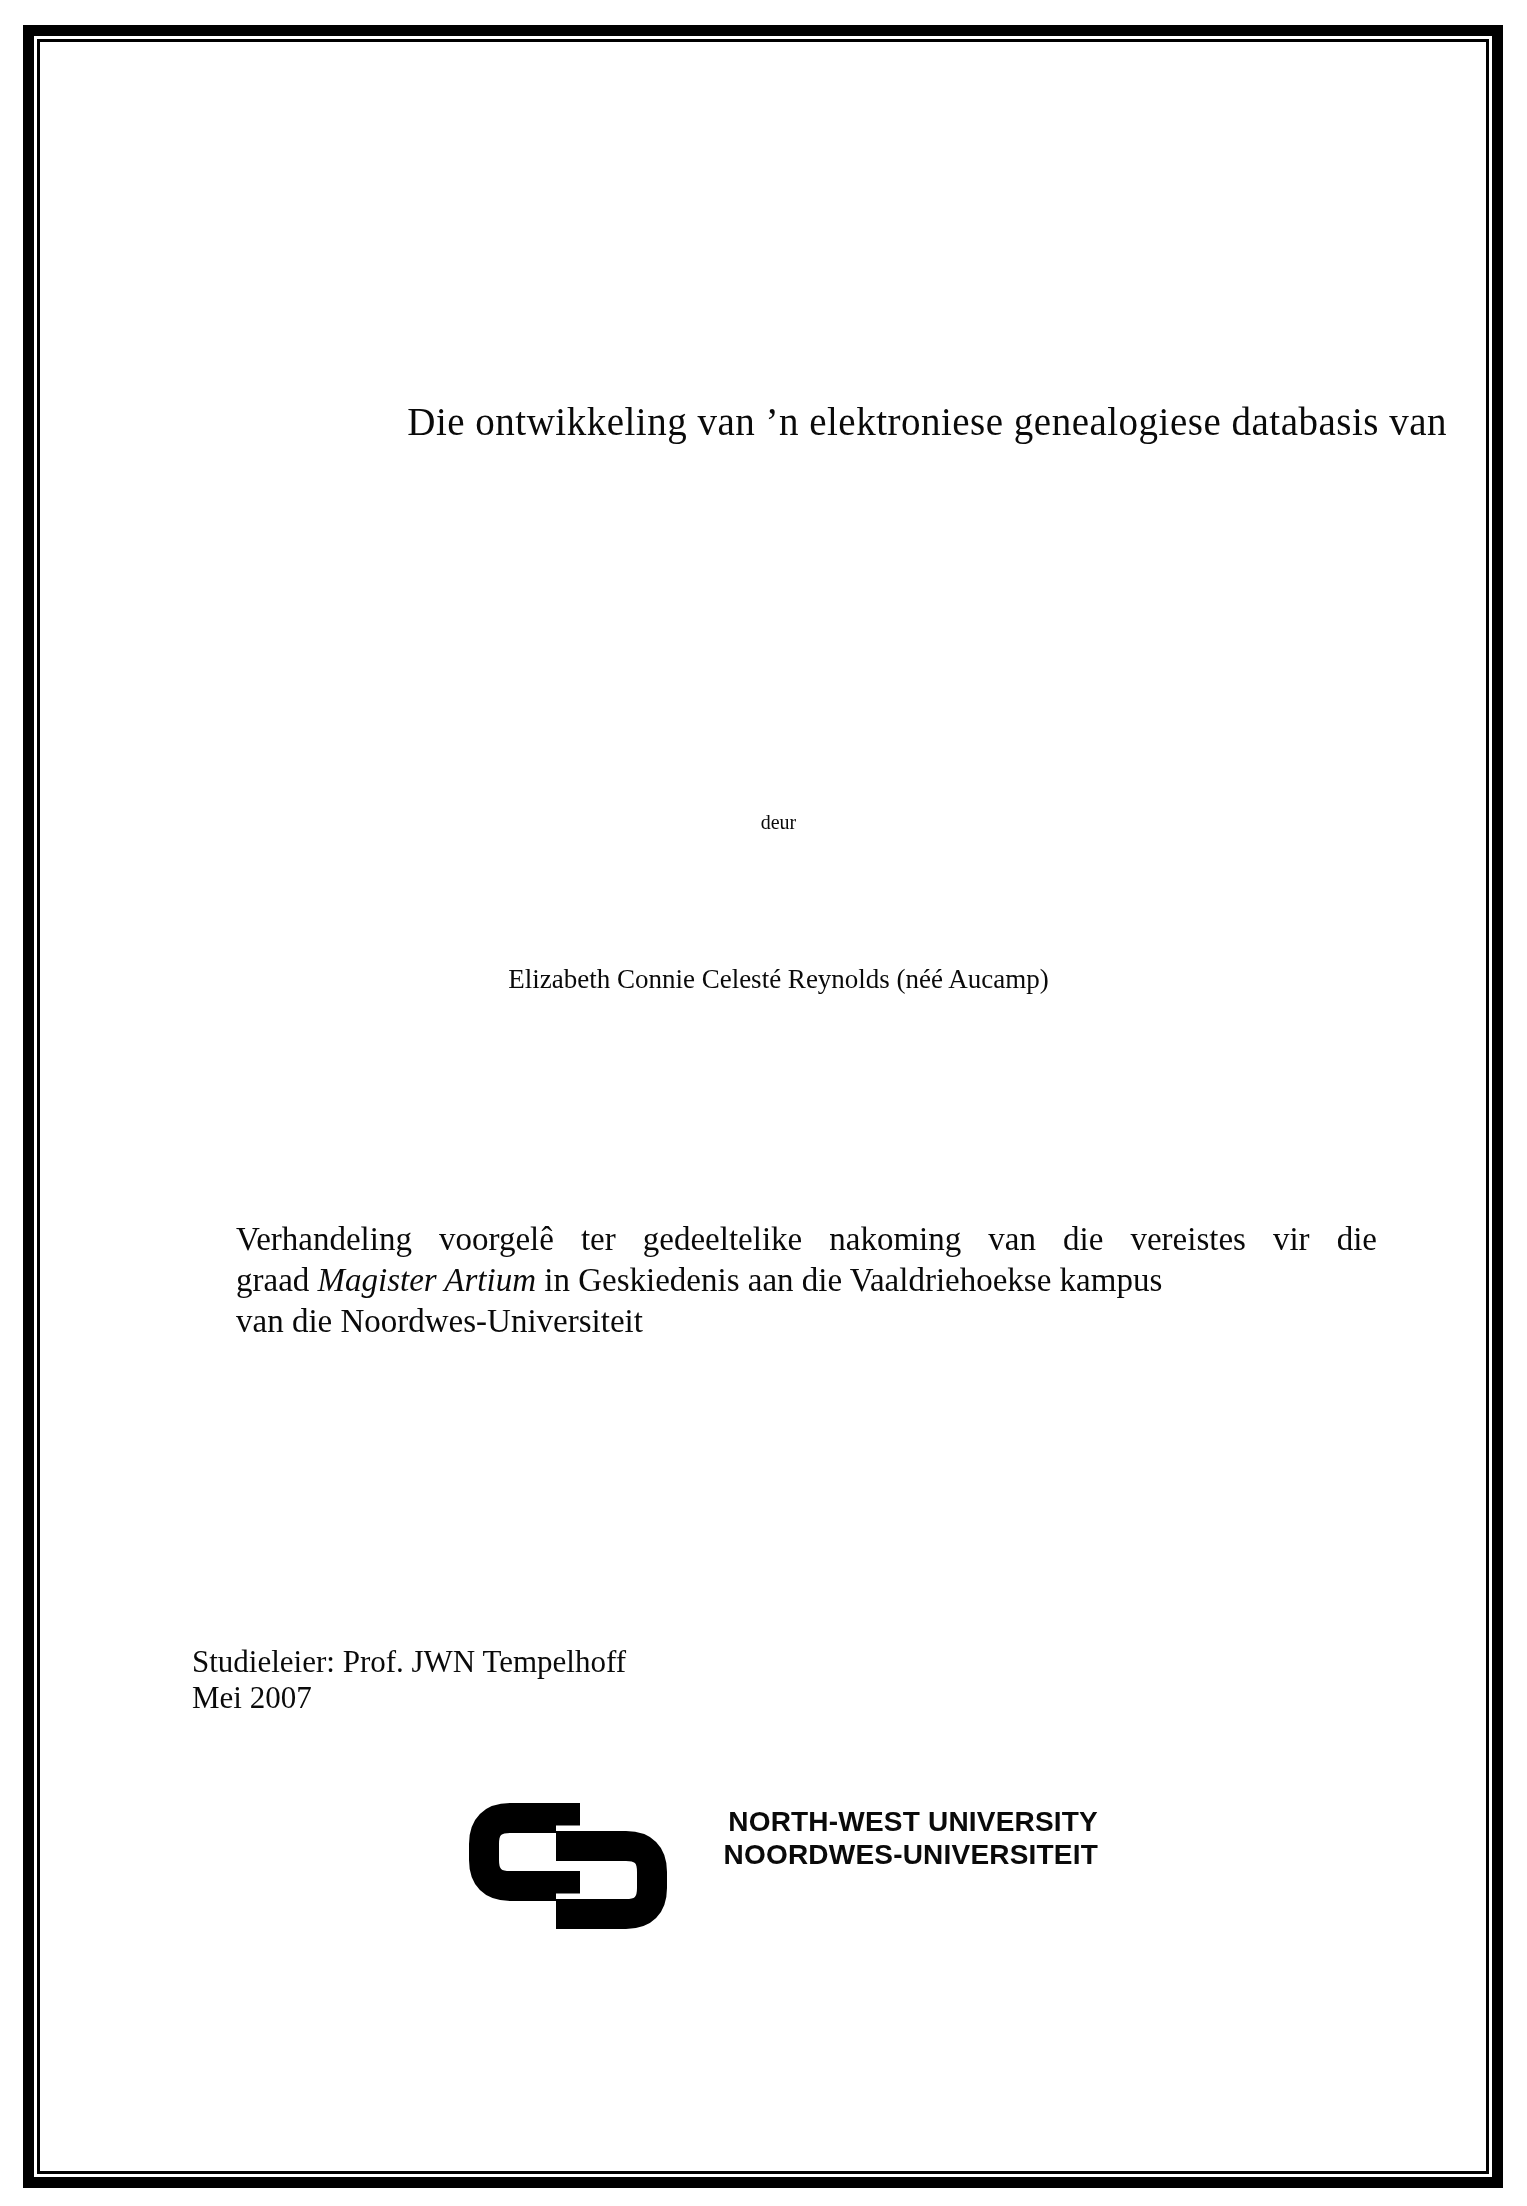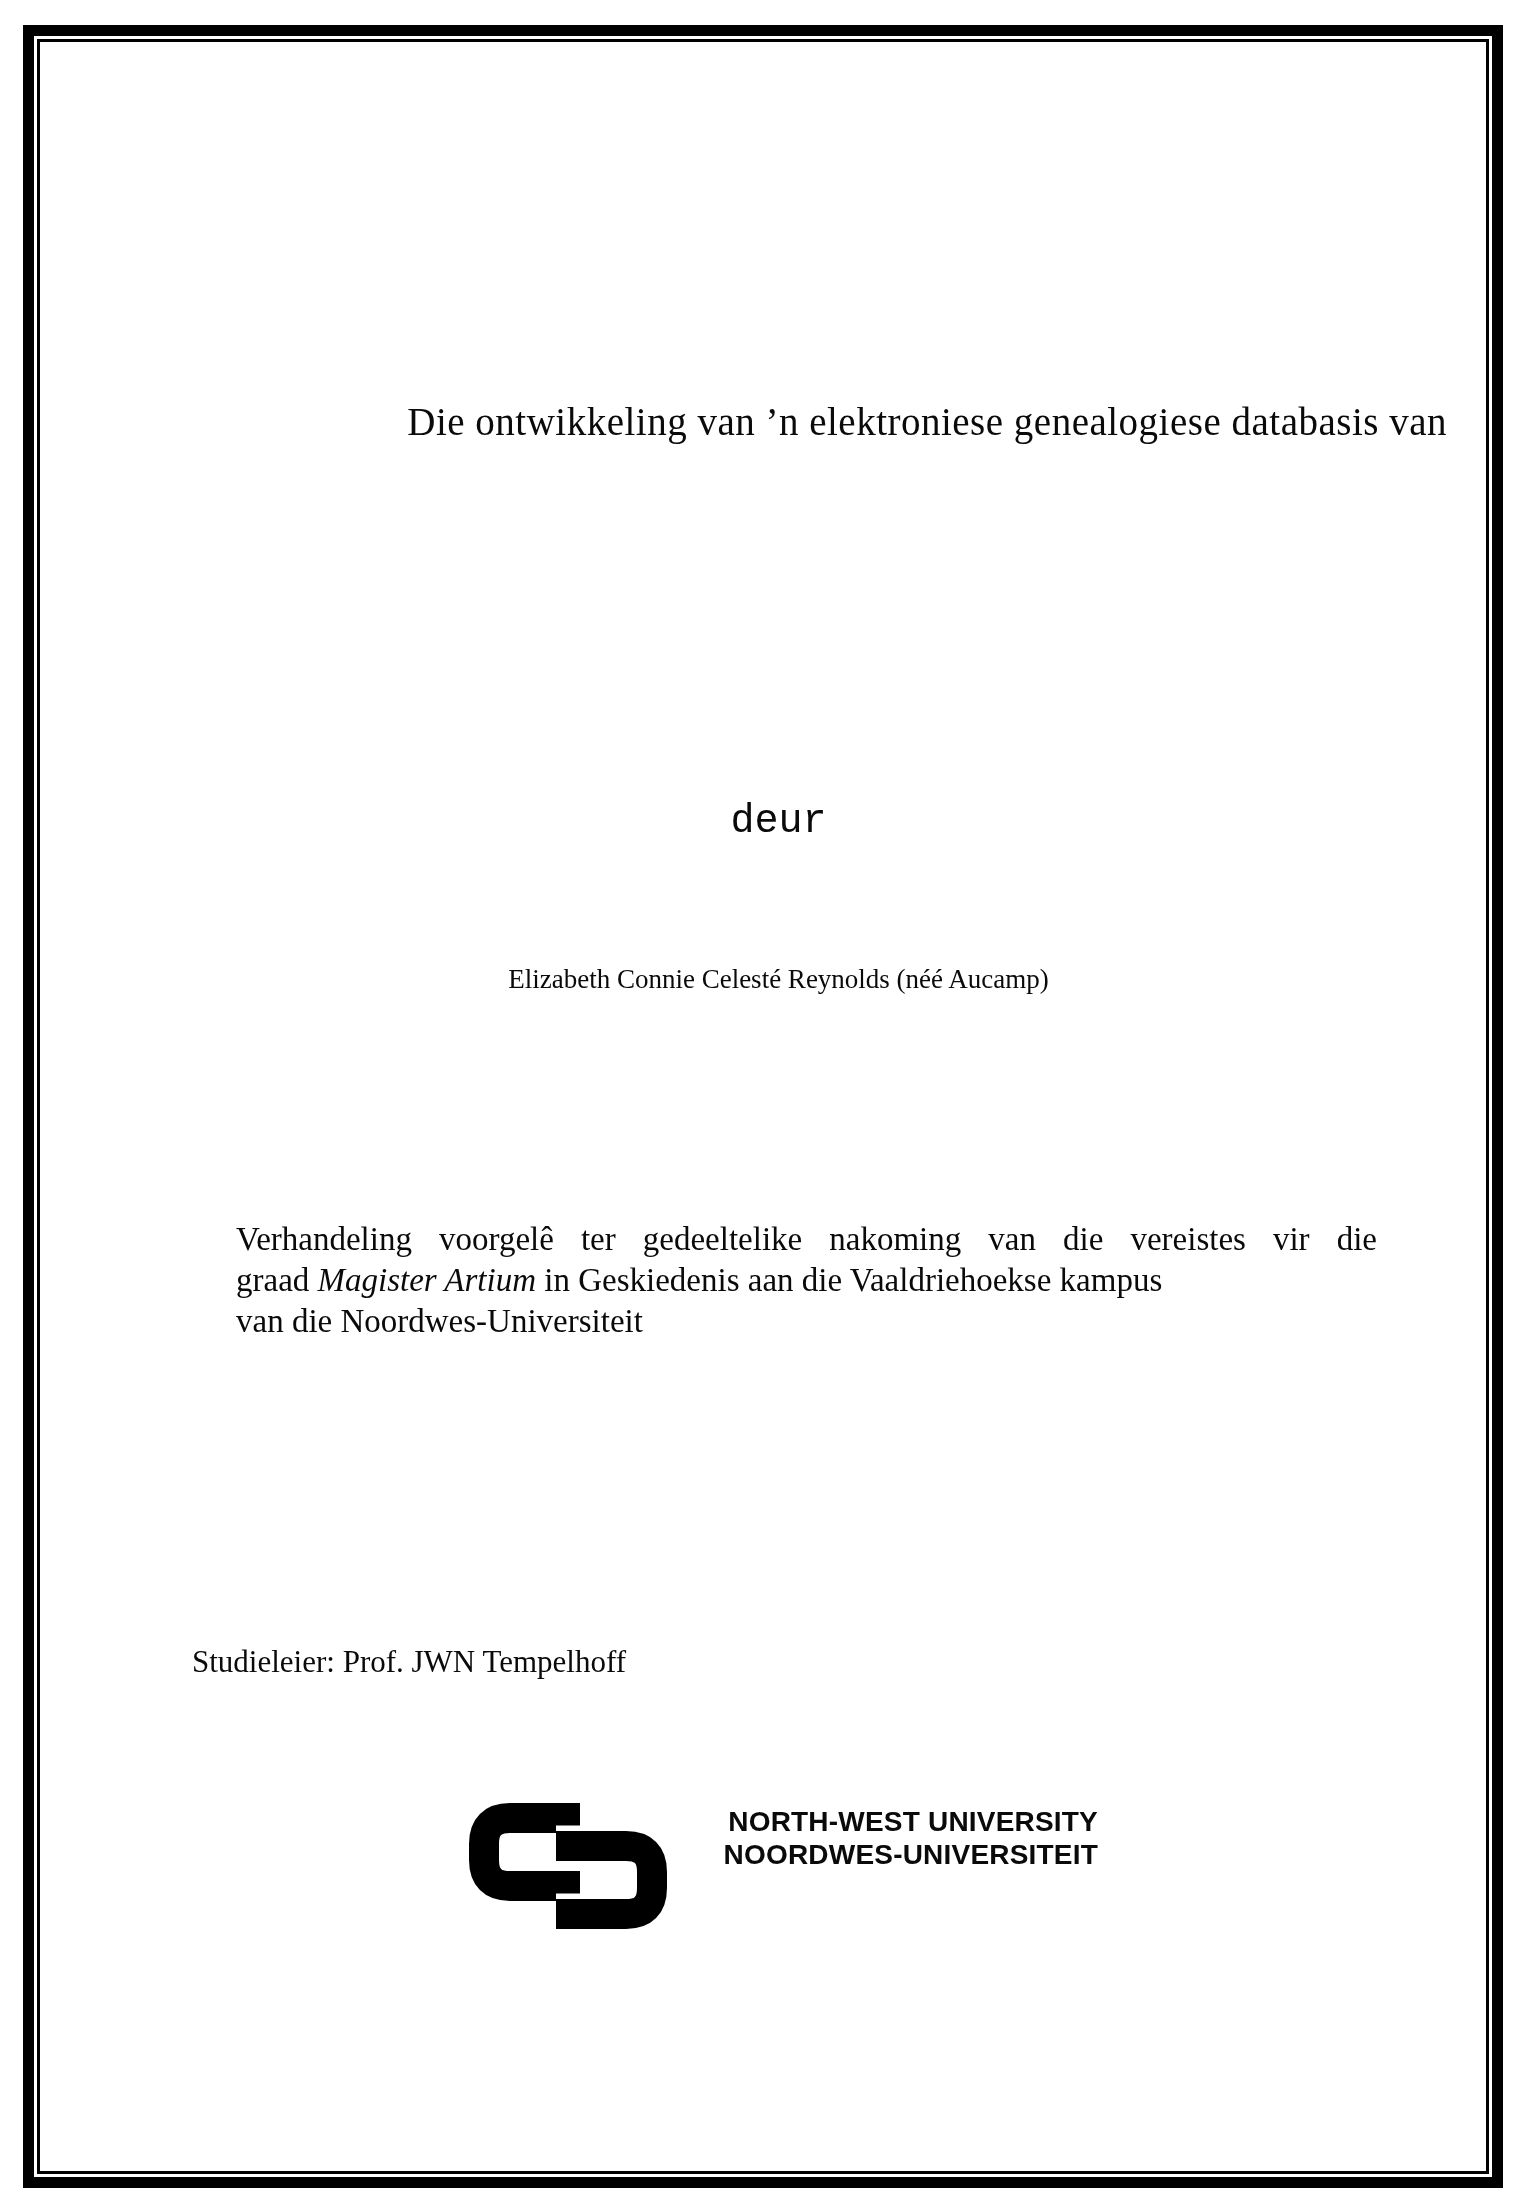--- a/index.html
+++ b/index.html
@@ -42,23 +42,22 @@
     font-size: 39px;
     line-height: 70px;
     letter-spacing: 0.5px;
   }
   .byline {
     position: absolute;
     top: 806px;
     left: 110px;
     right: 80px;
     text-align: center;
-    font-size: 40px;
+    font-size: 20px;
     line-height: 32px;
-    font-family: Liberation Mono, monospace;
   }
   .author-line {
     position: absolute;
     top: 962px;
     left: 110px;
     right: 80px;
     text-align: center;
     font-size: 27px;
     line-height: 35px;
   }
@@ -124,20 +123,21 @@
 <div class="author-line">Elizabeth Connie Celesté Reynolds (néé Aucamp)</div>
 
 <div class="declaration">
   <div class="line-justified">Verhandeling voorgelê ter gedeeltelike nakoming van die vereistes vir die</div>
   <div><span>graad </span><span class="emphasis">Magister Artium</span><span> in Geskiedenis aan die Vaaldriehoekse kampus</span></div>
   <div>van die Noordwes-Universiteit</div>
 </div>
 
 <div class="supervisor-block">
   <div>Studieleier: Prof. JWN Tempelhoff</div>
+  <div>Mei 2007</div>
 </div>
 
 <svg class="logo-mark" viewBox="0 0 200 128" xmlns="http://www.w3.org/2000/svg" aria-hidden="true">
 
   <path d="M 112 16 H 42 Q 16 16 16 42 V 58 Q 16 84 42 84 H 112" fill="none" stroke="#000000" stroke-width="30"></path>
 
   <path d="M 88 44 H 158 Q 184 44 184 70 V 86 Q 184 112 158 112 H 88" fill="none" stroke="#ffffff" stroke-width="41"></path>
   <path d="M 88 44 H 158 Q 184 44 184 70 V 86 Q 184 112 158 112 H 88" fill="none" stroke="#000000" stroke-width="30"></path>
 </svg>
 

